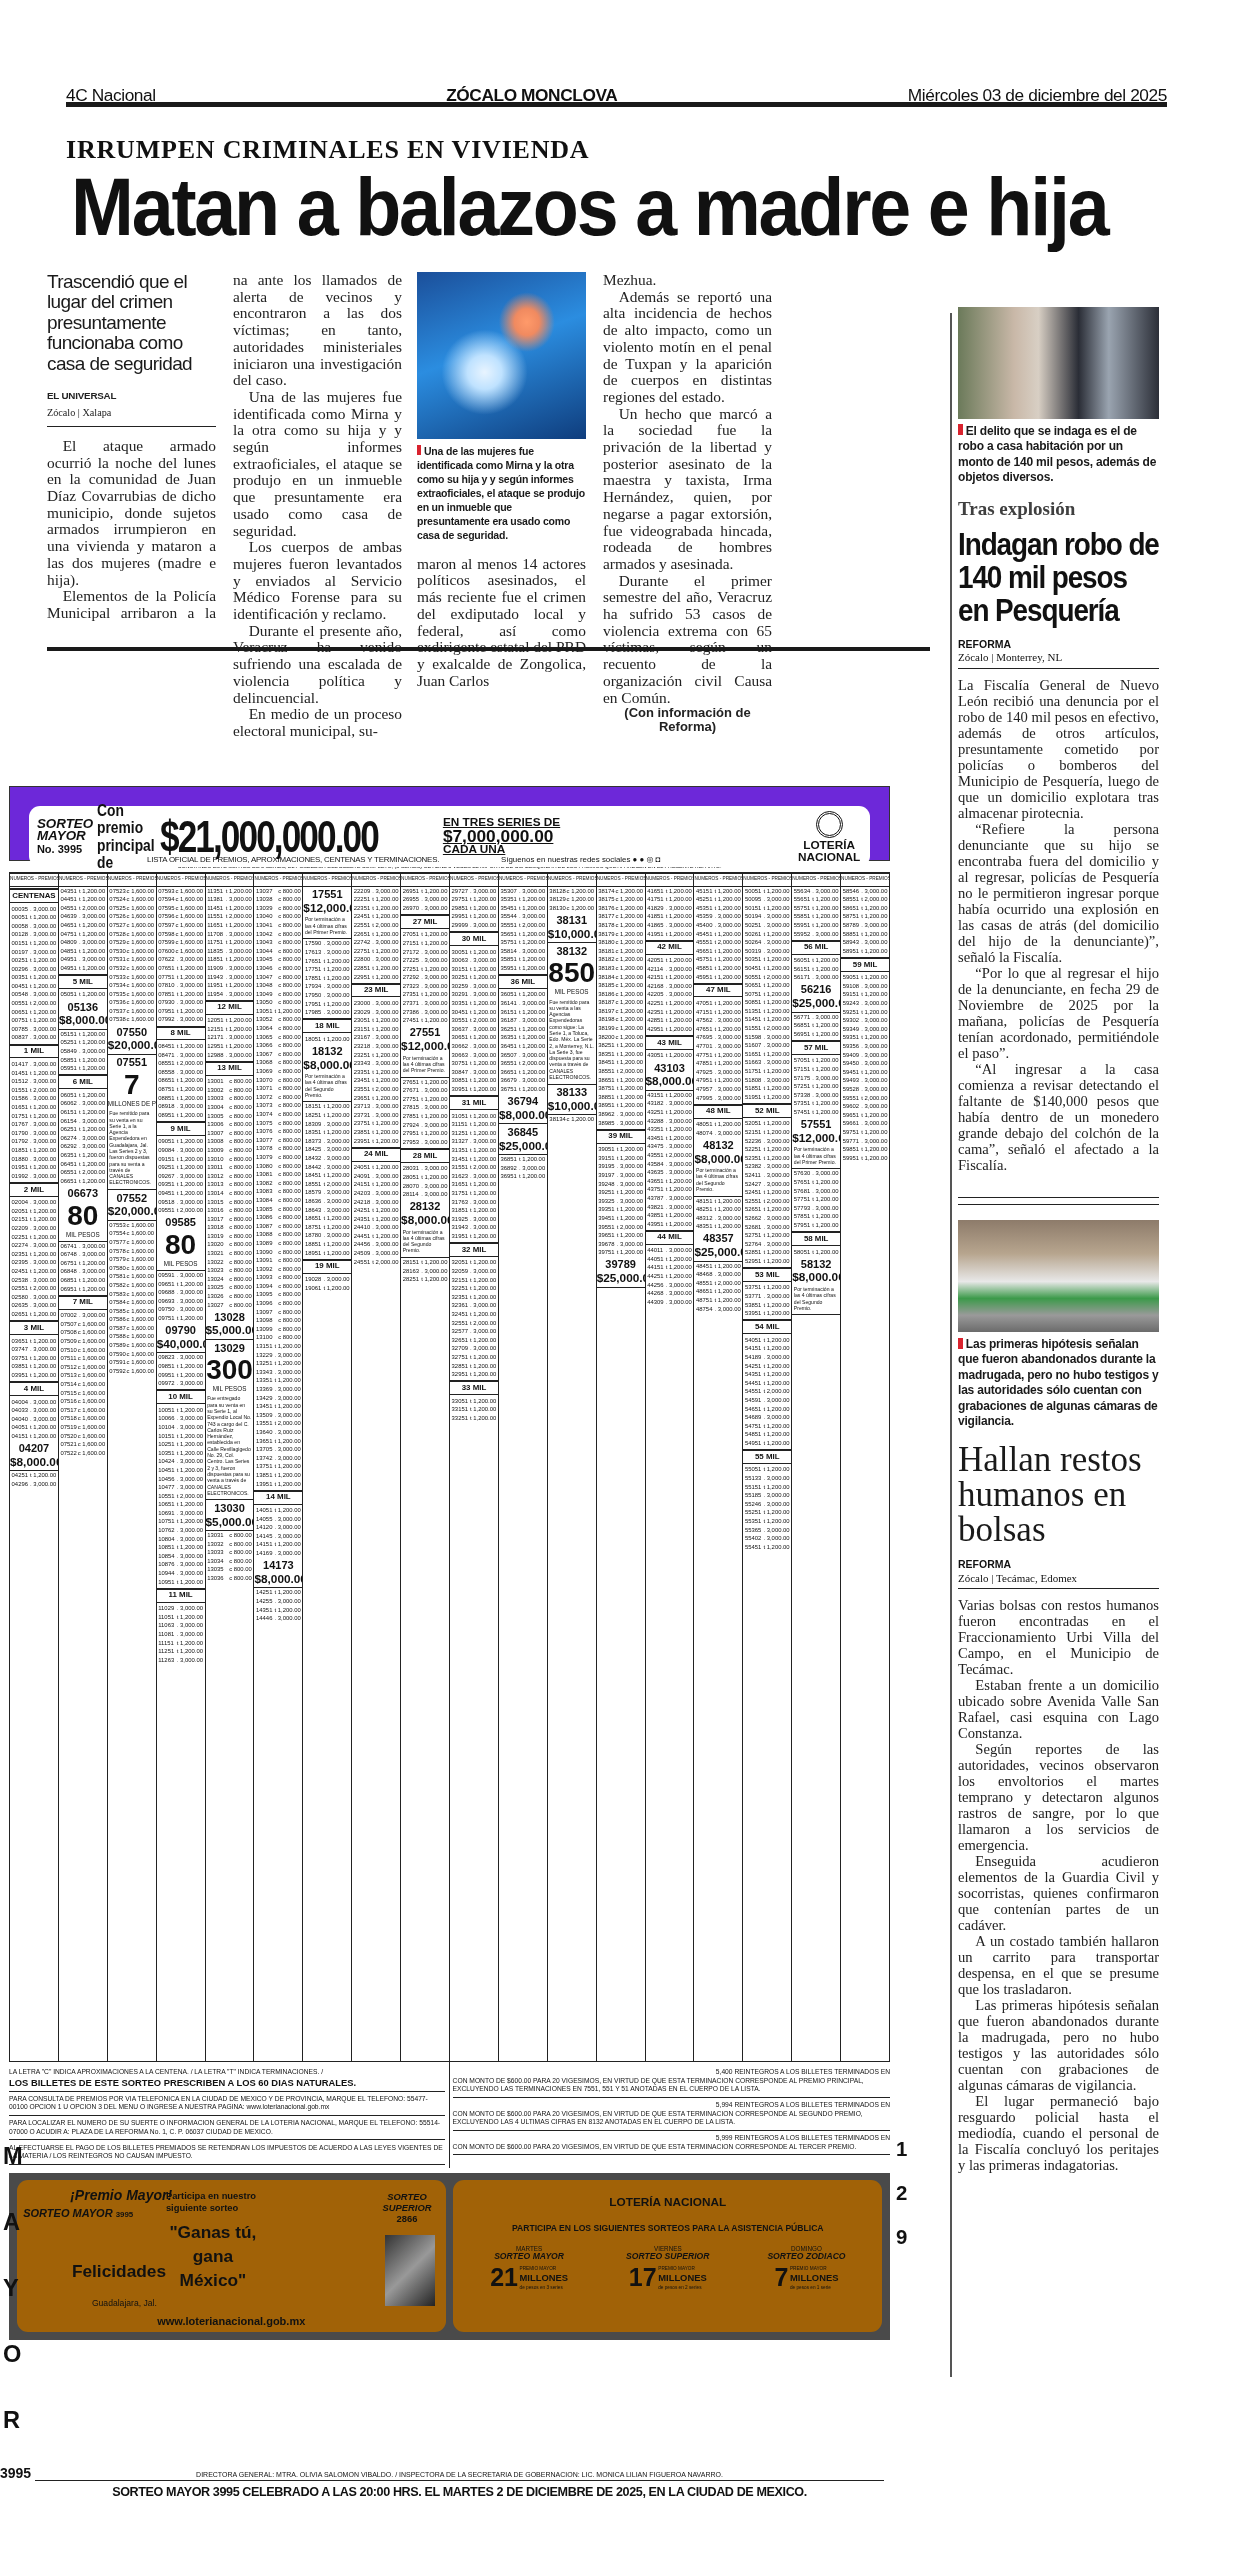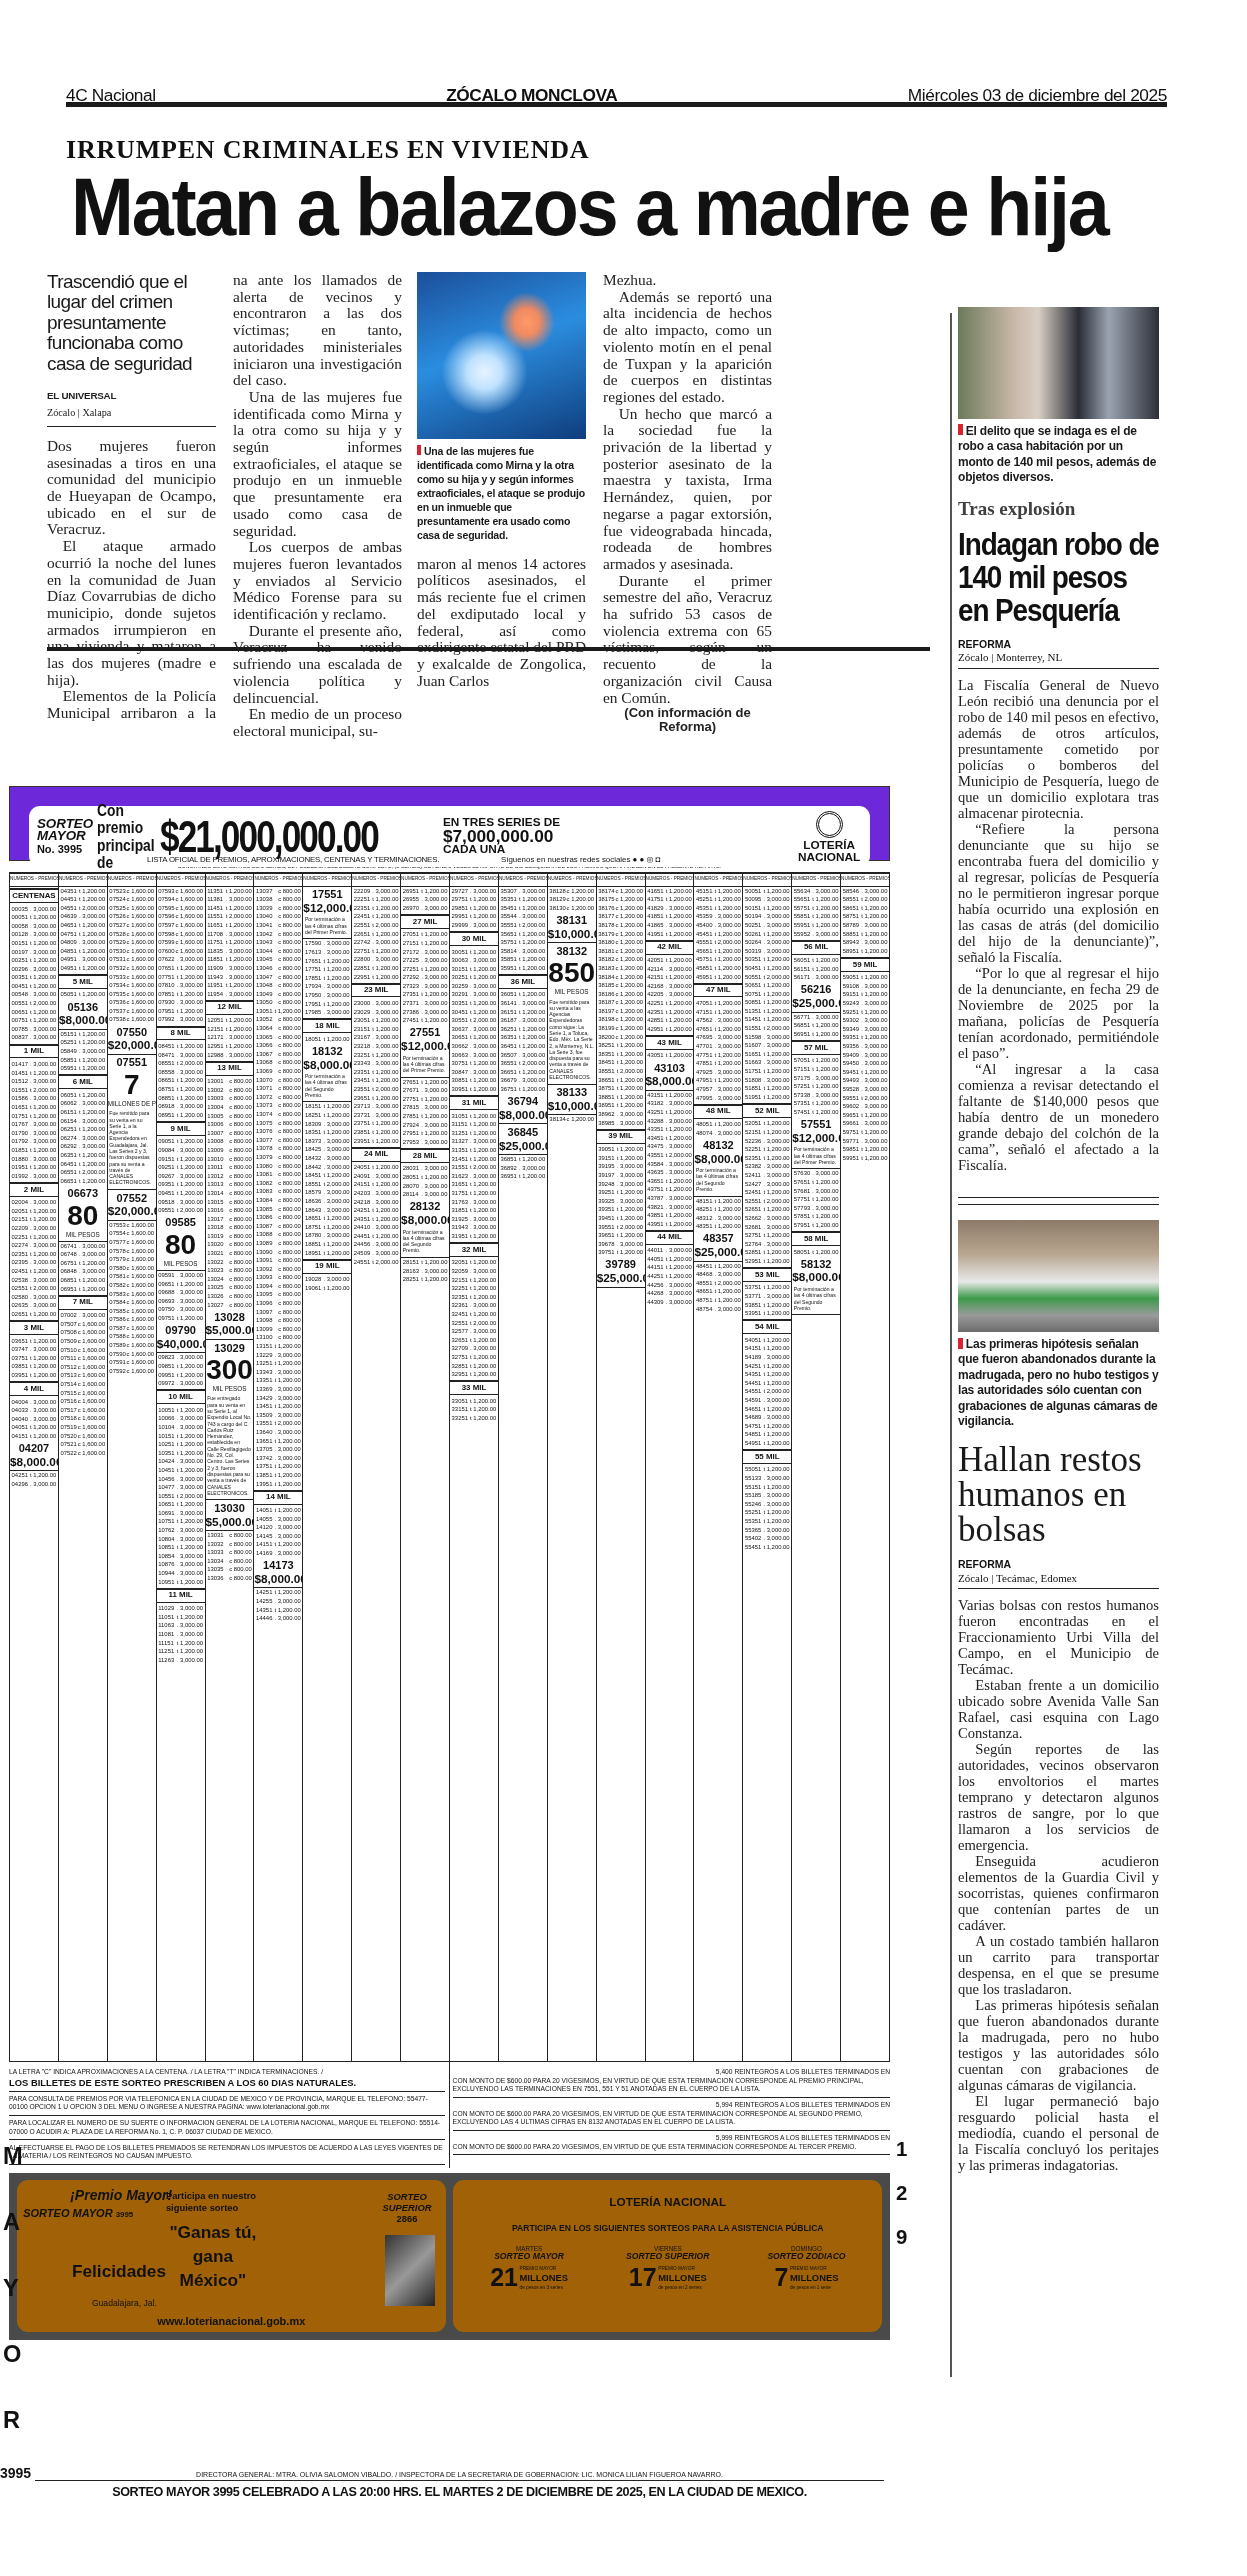--- a/index.html
+++ b/index.html
@@ -53,21 +53,21 @@
   .sb-divider { border-top: 0.8px solid #222; border-bottom: 0.8px solid #222; height: 7.9px; margin: 23.6px 0 15.7px; }
 
   
   .lotto { position: absolute; top: 786px; left: -57px; width: 881px; }
   .lotto-banner { height: 75px; background: #6d28d9; border: 1.6px solid #333; padding: 19px; }
   .lotto-banner-inner { background: #fff; height: 61px; border-radius: 11px; display: flex; align-items: center; padding: 0 7.9px; position: relative; }
   .sm-logo { width: 57px; font-family: "Liberation Sans", sans-serif; font-weight: bold; font-style: italic; font-size: 13.4px; line-height: 12.6px; }
   .sm-logo .no { font-style: normal; font-size: 11px; }
   .lb-conpremio { font-family: "Liberation Sans", sans-serif; font-weight: bold; font-size: 17.3px; line-height: 17.3px; width: 55px; margin-left: 3.1px; transform: scaleX(0.8); transform-origin: left; }
   .lb-amount { font-family: "Liberation Sans", sans-serif; font-weight: bold; font-size: 44px; letter-spacing: -2.4px; margin-left: 7.9px; transform: scaleX(0.8); transform-origin: left; width: 283px; }
-  .lb-series { font-family: "Liberation Sans", sans-serif; font-weight: bold; font-size: 11.8px; line-height: 13.4px; width: 142px; }
+  .lb-series { font-family: "Liberation Sans", sans-serif; font-weight: bold; font-size: 11.8px; line-height: 13.4px; width: 142px; text-decoration: underline; }
   .lb-series .big { font-size: 17.3px; }
   .lb-sub { position: absolute; left: 118px; bottom: 3.1px; font-family: "Liberation Sans", sans-serif; font-size: 7.9px; letter-spacing: -0.2px; }
   .lb-social { position: absolute; left: 472px; bottom: 3.1px; font-family: "Liberation Sans", sans-serif; font-size: 7.9px; }
   .ln-logo { position: absolute; right: 9.4px; top: 4.7px; width: 63px; text-align: center; font-family: "Liberation Sans", sans-serif; font-weight: bold; font-size: 11.8px; line-height: 11.8px; }
   .ln-logo .circ { width: 27px; height: 27px; border: 3.1px double #111; border-radius: 50%; margin: 0 auto 2.4px; }
   .lotto-notice { font-family: "Liberation Sans", sans-serif; font-size: 5.5px; text-align: center; padding: 2.4px 0; border-bottom: 2.4px solid #222; letter-spacing: -0.1px; }
   .lotto-grid { display: grid; grid-template-columns: repeat(18, 1fr); border-left: 0.8px solid #222; height: 1187px; overflow: hidden; }
   .lcol { border-right: 0.8px solid #222; font-family: "Liberation Sans", sans-serif; font-size: 5.9px; line-height: 8.6px; white-space: nowrap; overflow: hidden; }
   .lcol .hdr { font-size: 4.7px; text-align: center; border-bottom: 0.8px solid #222; padding: 1.6px 0; }
   .lcol .row { padding: 0 1.6px; display: flex; justify-content: space-between; }
@@ -128,21 +128,20 @@
   <div class="folio-rule"></div>
 
   <div class="kicker">IRRUMPEN CRIMINALES EN VIVIENDA</div>
   <h1 class="headline">Matan a balazos a madre e hija</h1>
 
   <div class="art col1">
     <div class="deck">Trascendió que el lugar del crimen presuntamente funcionaba como casa de seguridad</div>
     <div class="byline-agency">EL UNIVERSAL</div>
     <div class="byline-place">Zócalo | Xalapa</div>
     <div class="byline-rule"></div>
-    <p class="noind">Dos mujeres fueron asesinadas a tiros en una comunidad del municipio de Hueyapan de Ocampo, ubicado en el sur de Veracruz.</p>
     <p>El ataque armado ocurrió la noche del lunes en la comunidad de Juan Díaz Covarrubias de dicho municipio, donde sujetos armados irrumpieron en una vivienda y mataron a las dos mujeres (madre e hija).</p>
     <p style="height:33px;overflow:hidden;">Elementos de la Policía Municipal arribaron a la zona ante los llamados de alerta de vecinos y encontraron a las dos víctimas; en tanto, autoridades ministeriales iniciaron una investigación del caso.</p>
   </div>
 
   <div class="art col2">
     <p class="noind">na ante los llamados de alerta de vecinos y encontraron a las dos víctimas; en tanto, autoridades ministeriales iniciaron una investigación del caso.</p>
     <p>Una de las mujeres fue identificada como Mirna y la otra como su hija y y según informes extraoficiales, el ataque se produjo en un inmueble que presuntamente era usado como casa de seguridad.</p>
     <p>Los cuerpos de ambas mujeres fueron levantados y enviados al Servicio Médico Forense para su identificación y reclamo.</p>
     <p>Durante el presente año, Veracruz ha venido sufriendo una escalada de violencia política y delincuencial.</p>
     <p>En medio de un proceso electoral municipal, su-</p>

